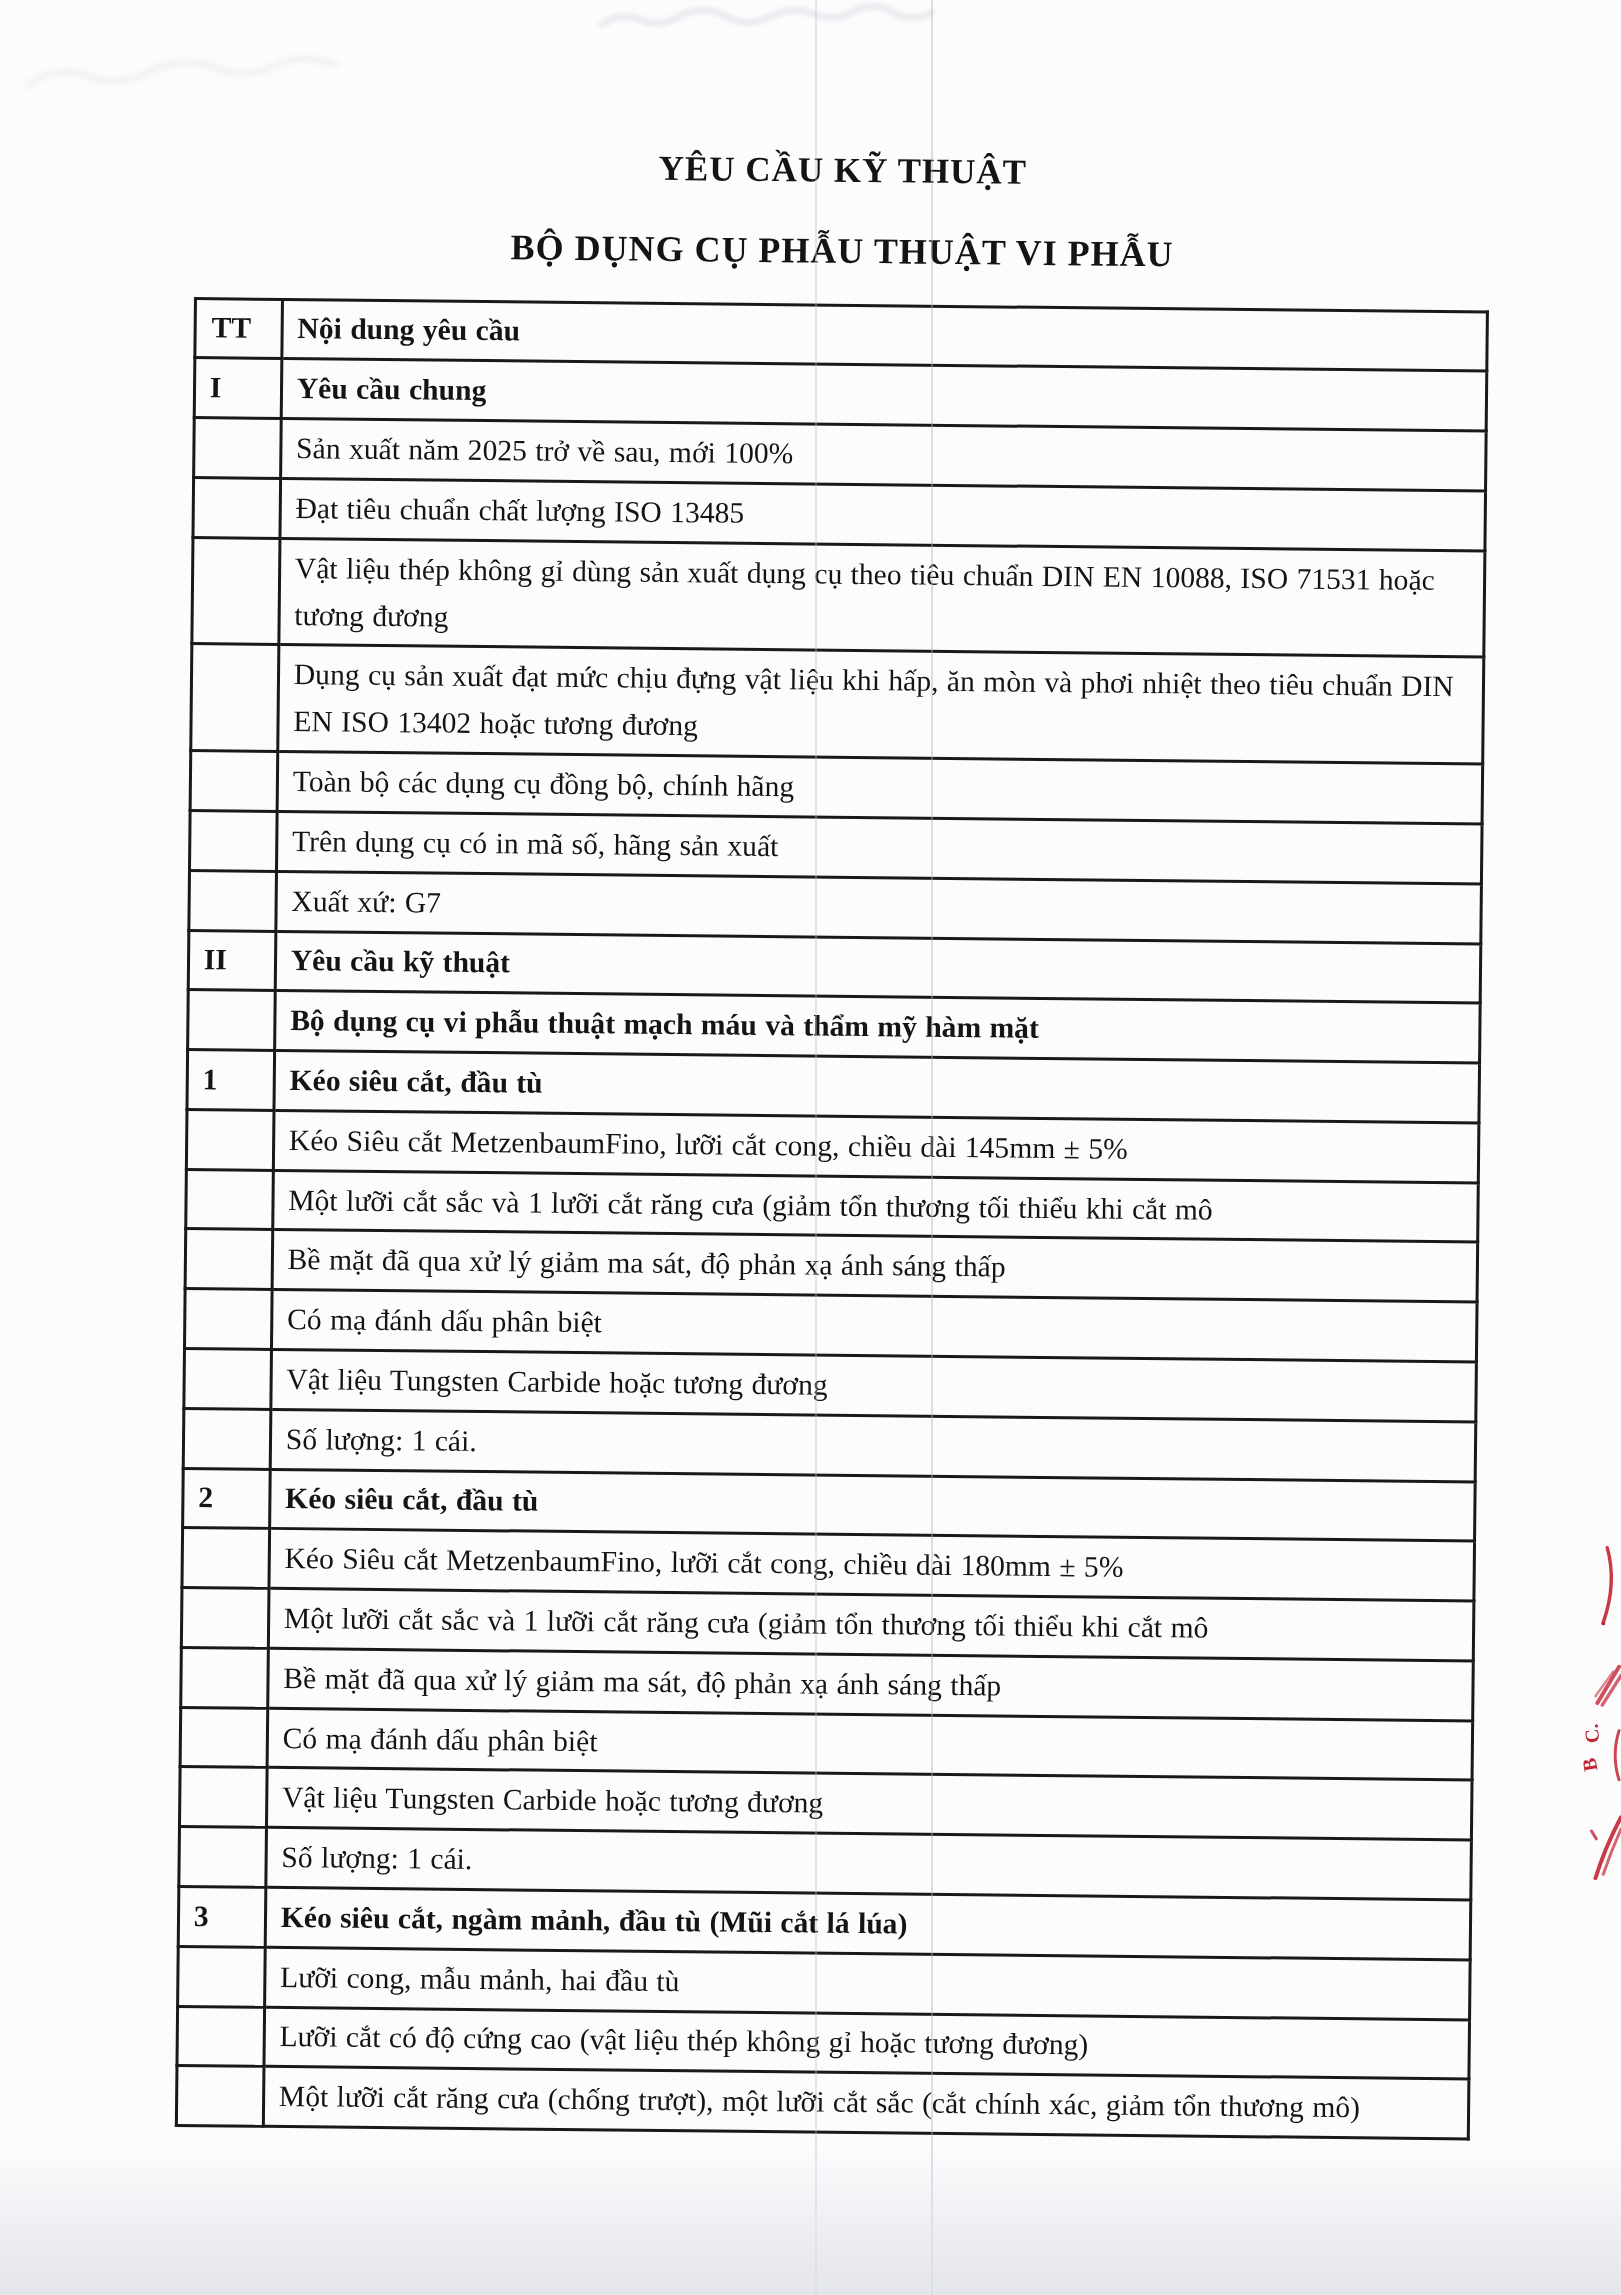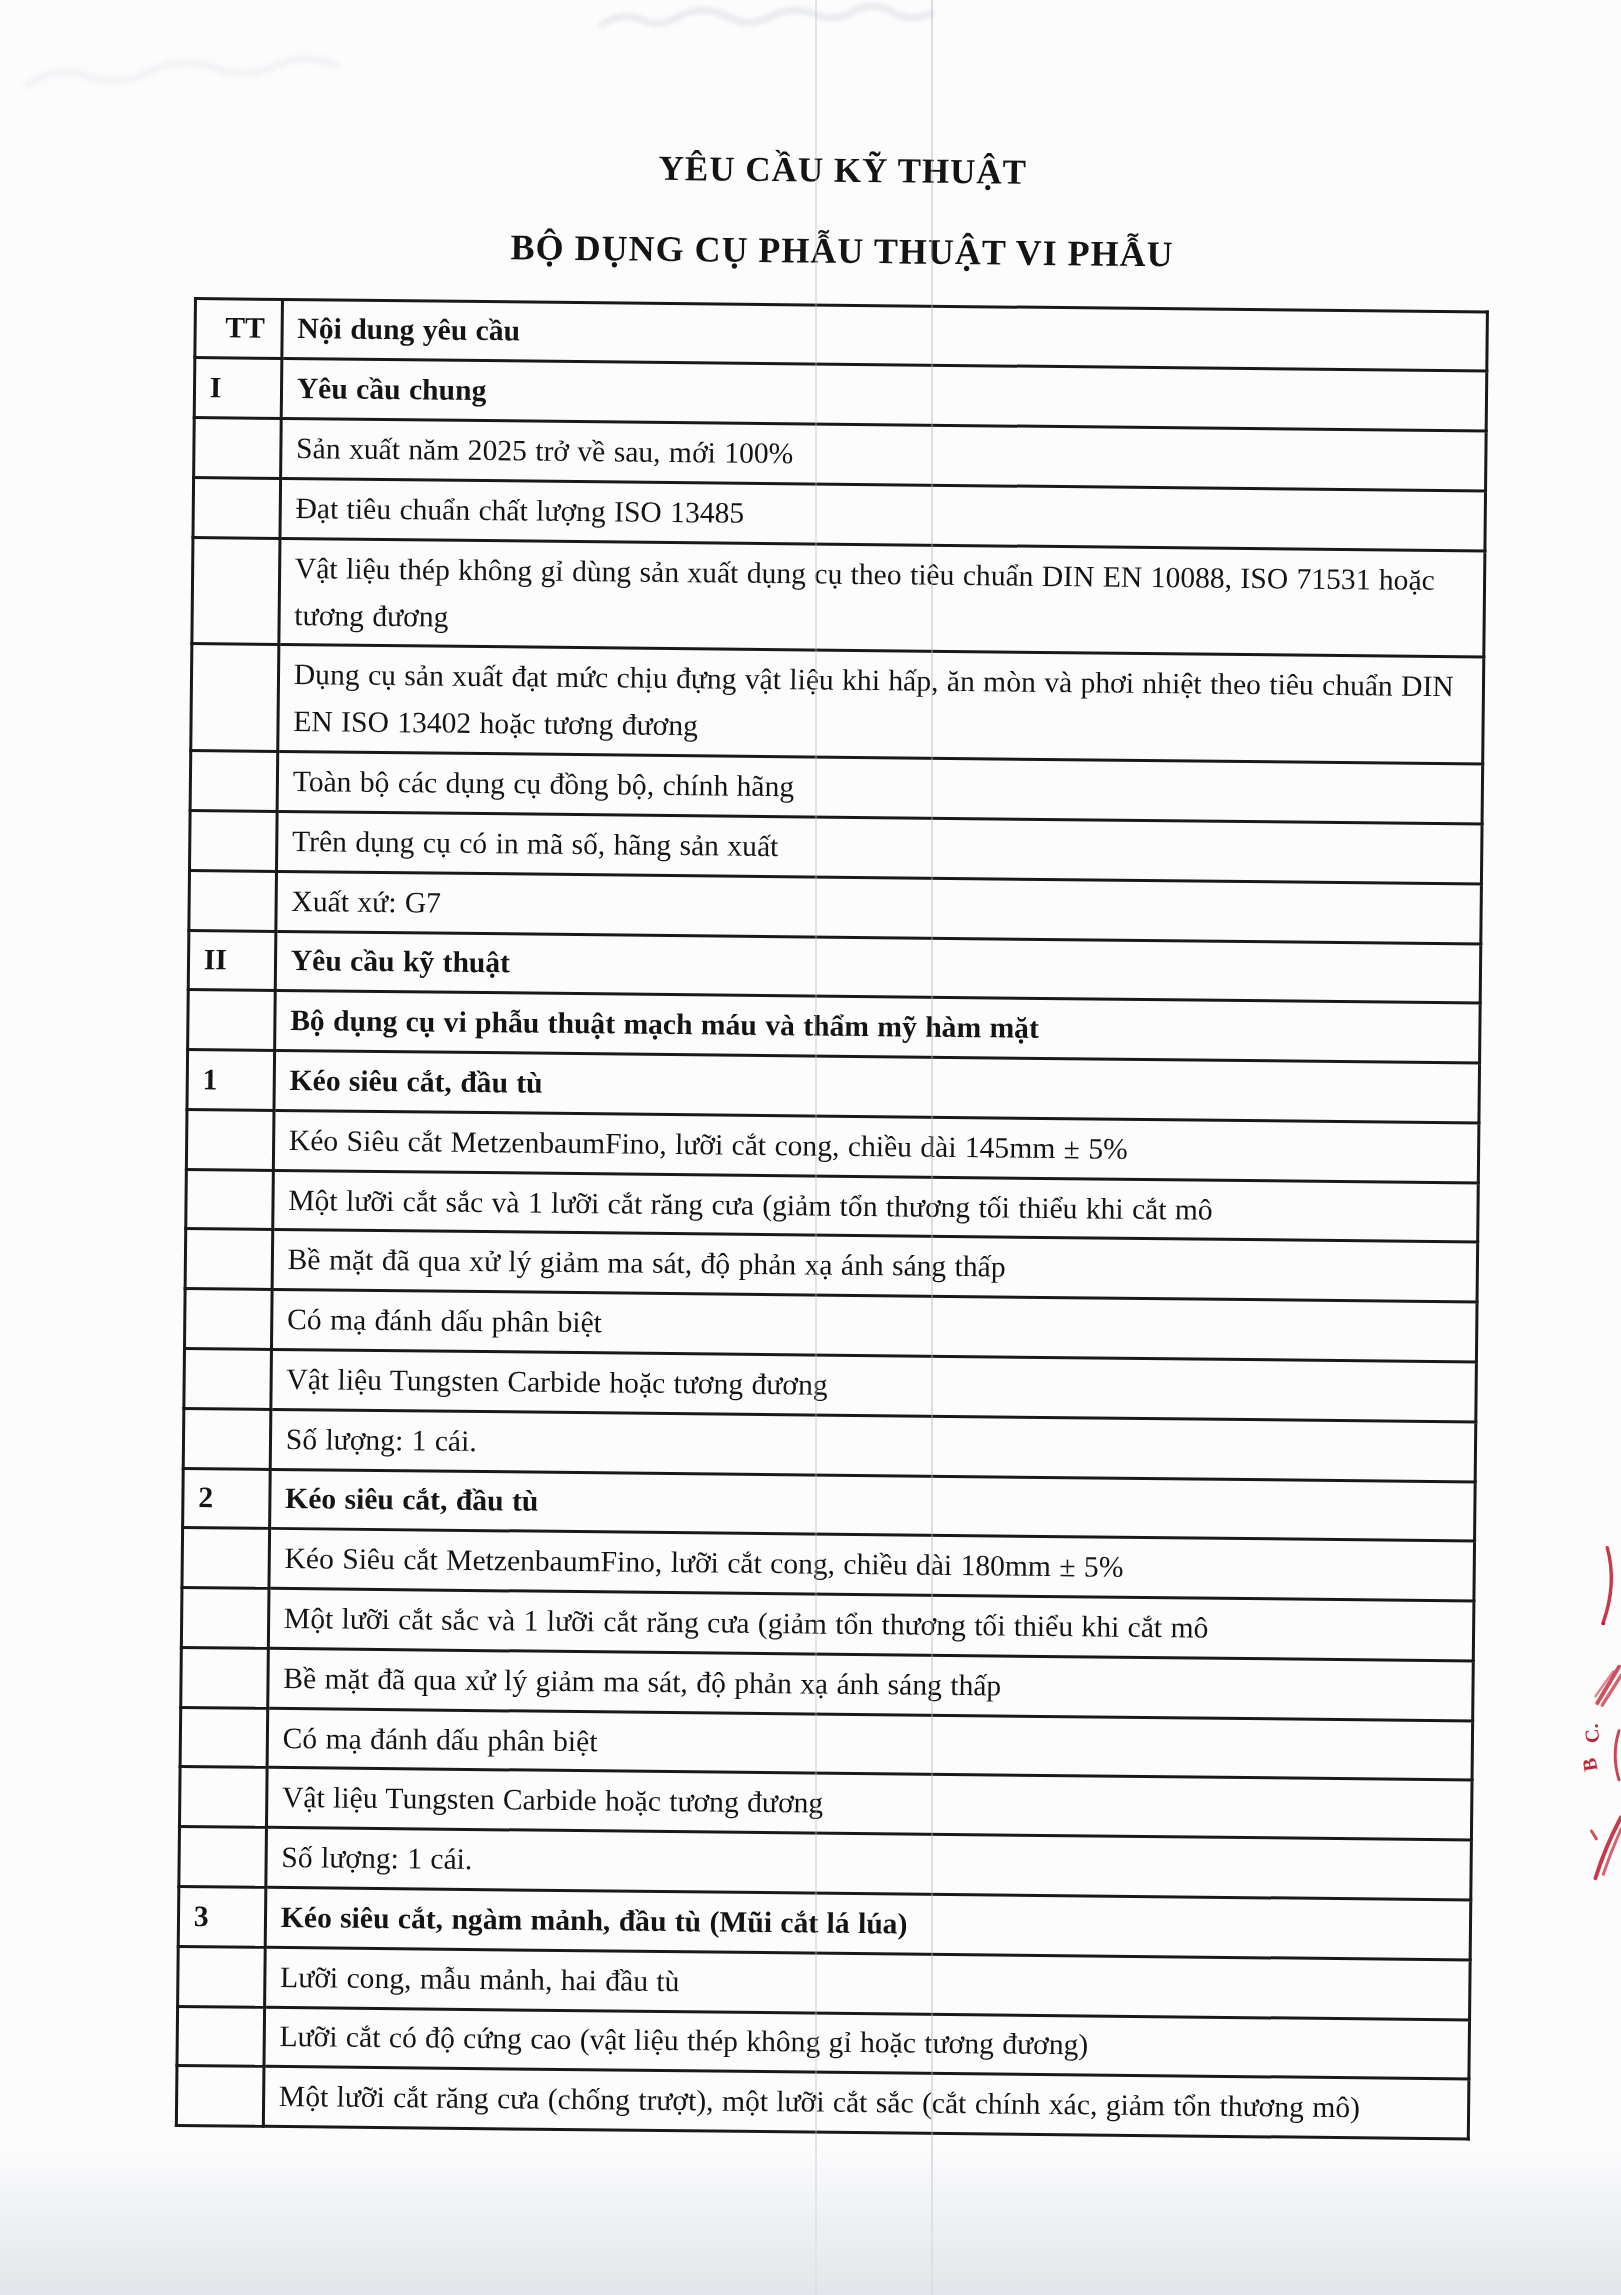--- a/index.html
+++ b/index.html
@@ -57,21 +57,21 @@
     line-height: 47px;
     padding: 4.9px 15.8px 4.9px 13.8px;
     vertical-align: middle;
     word-spacing: 1px;
   }
   td.num-cell {
     padding-left: 13.8px;
     font-weight: 700;
   }
   tr.header-row td { font-weight: 700; }
-  tr.header-row td.num-cell { text-align: right; padding-left: 21px; }
+  tr.header-row td.num-cell { text-align: left; padding-left: 15px; }
   tr.bold-row td { font-weight: 700; }
   
   .fold-line {
     position: absolute;
     top: 0;
     height: 2295px;
     width: 2px;
     pointer-events: none;
   }
   .fold-1 { left: 815px; background: rgba(185, 192, 204, 0.38); }

